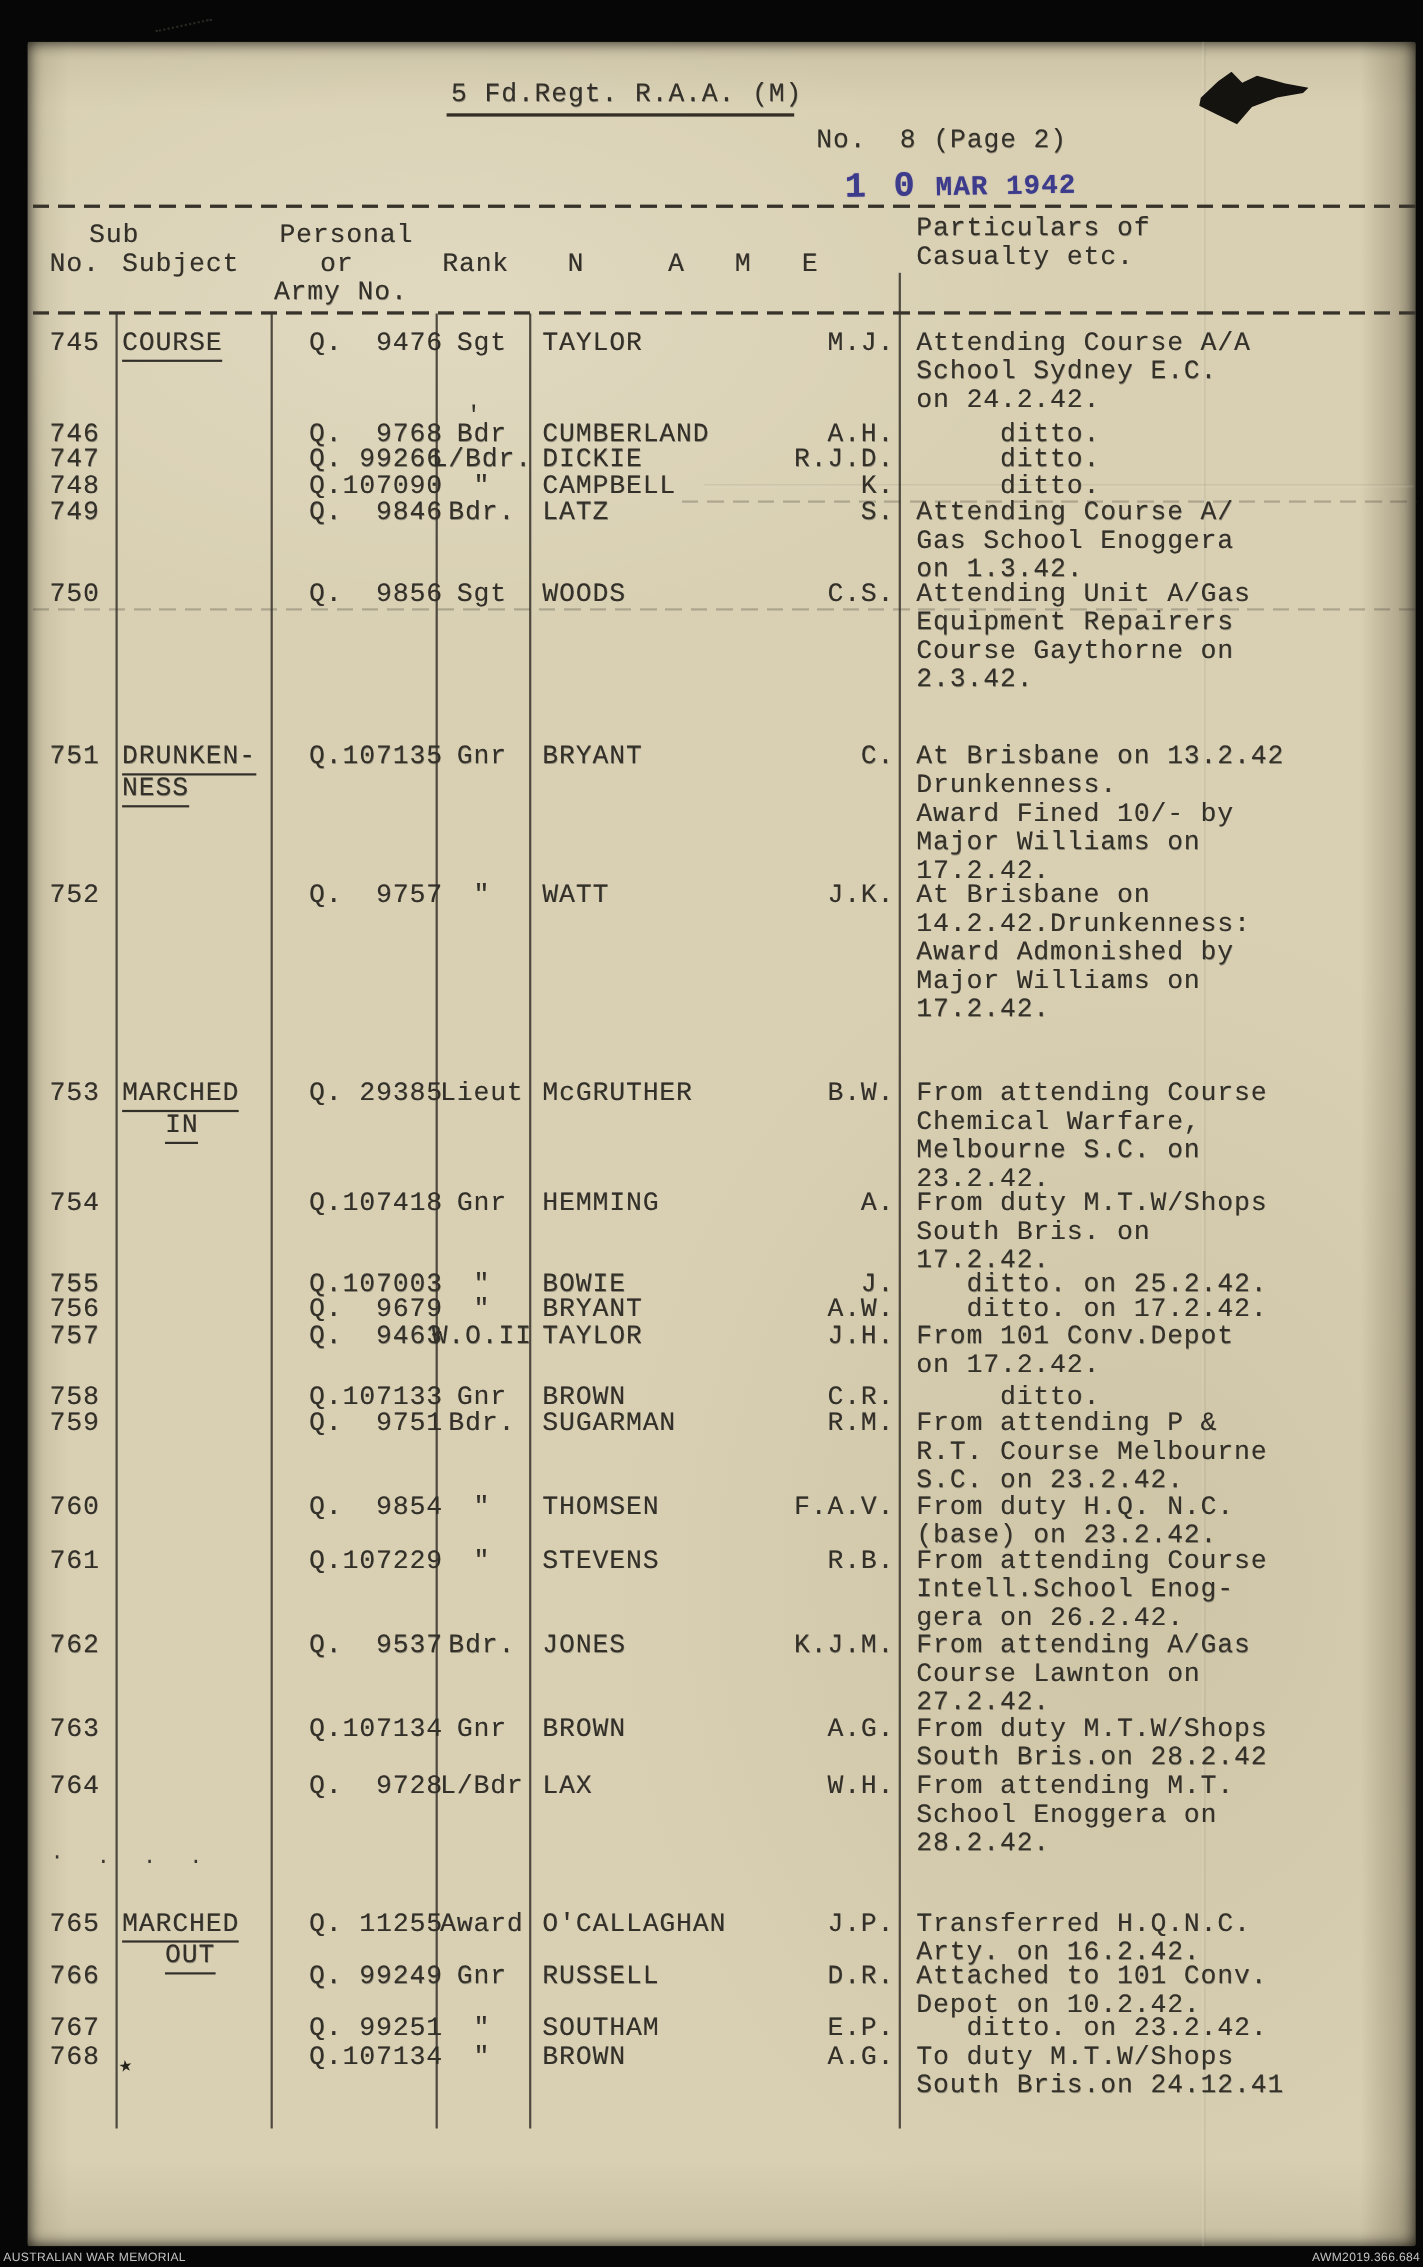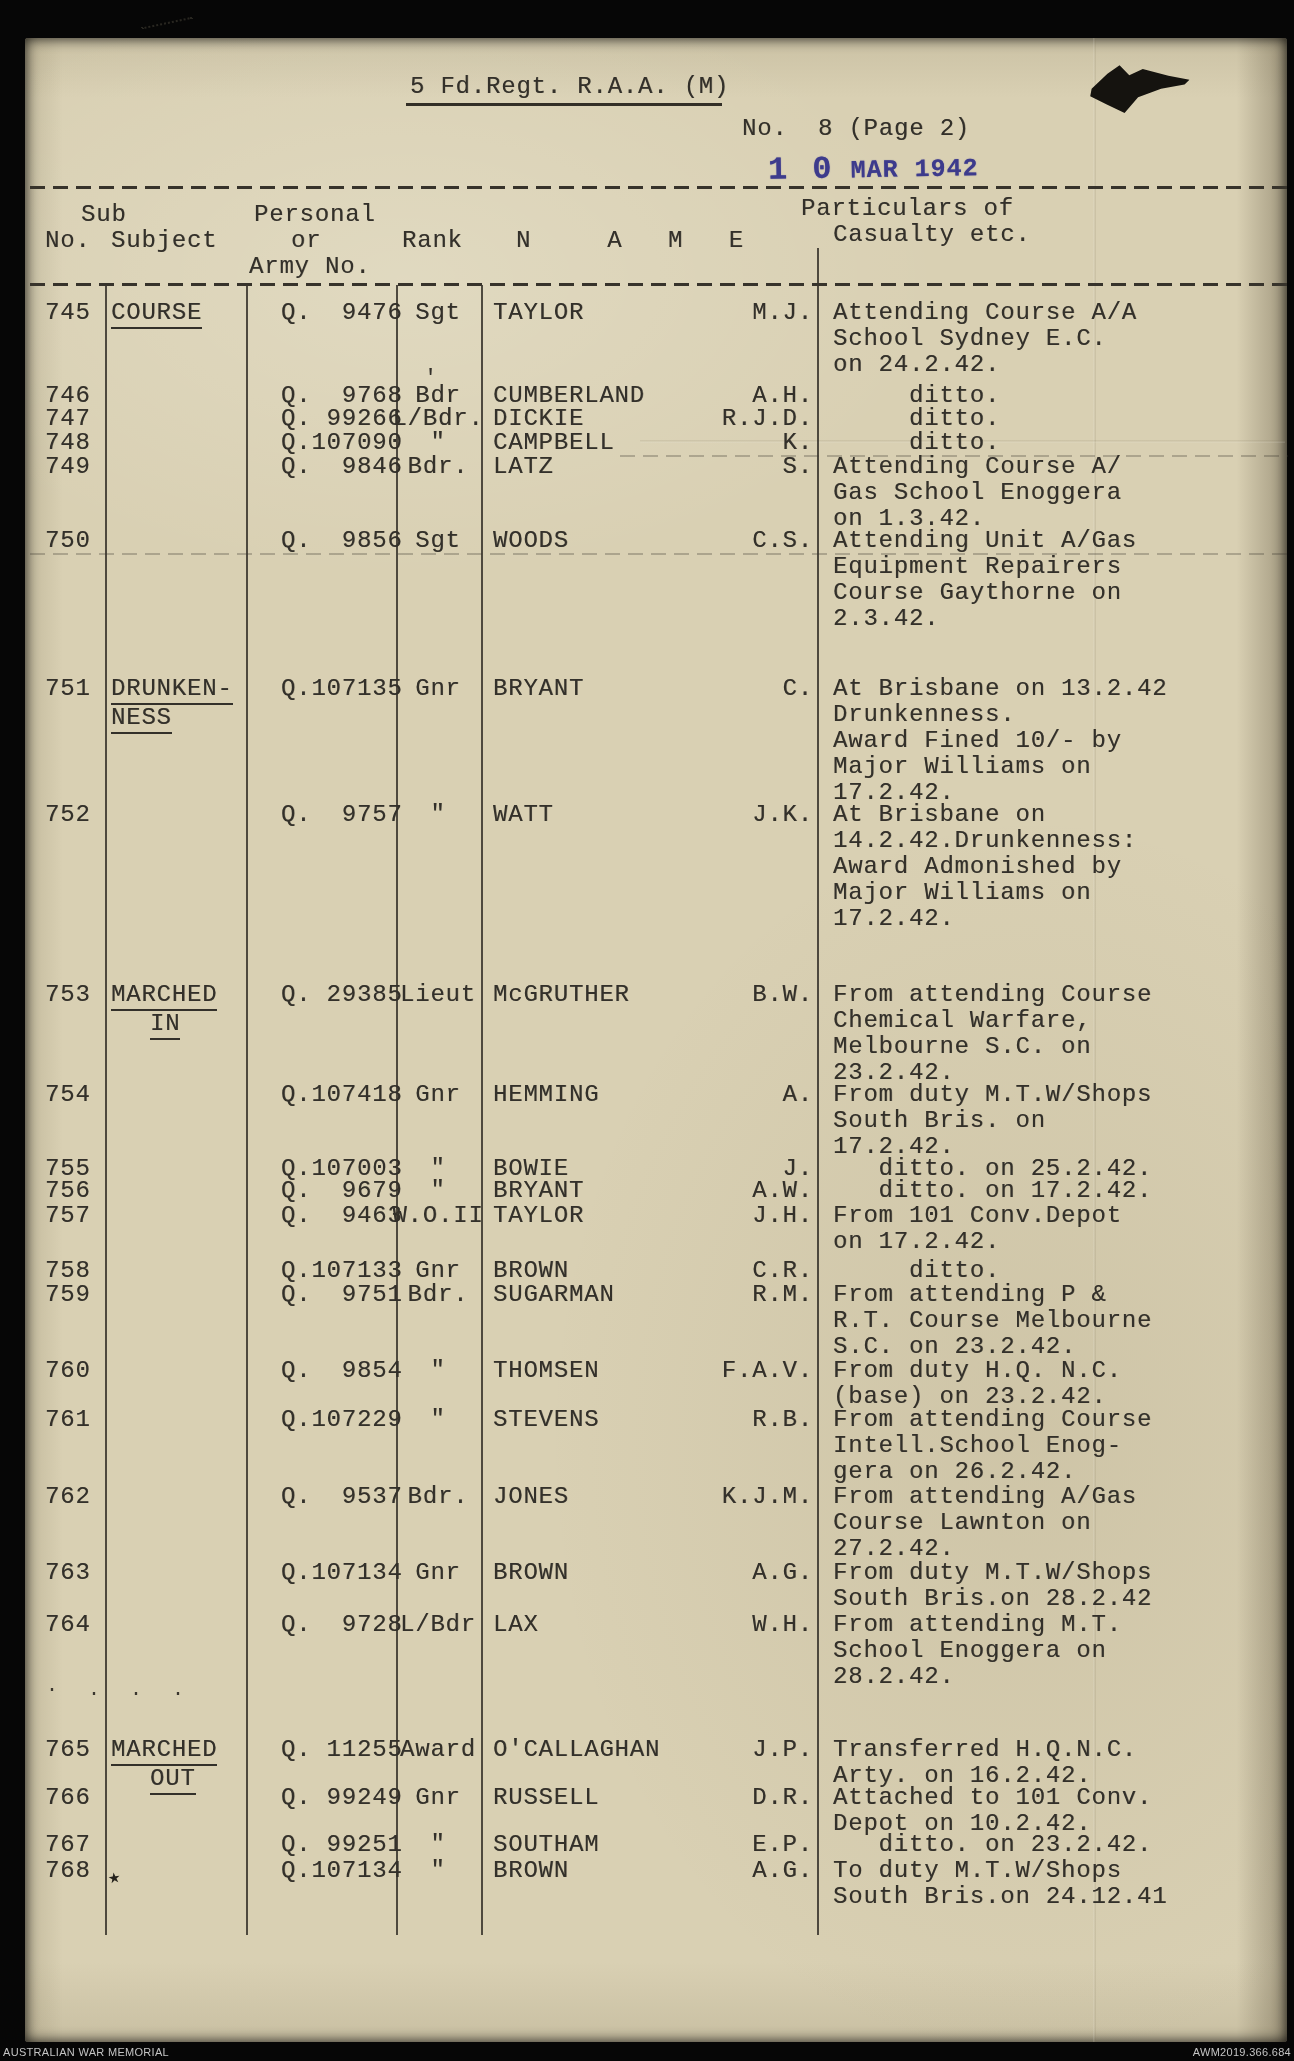--- a/index.html
+++ b/index.html
@@ -83,21 +83,21 @@
   <div class="dash-h ghost" style="left:30px;top:553px;width:1258px;"></div>
 
   <div class="tw" style="left:45px;top:202px;margin-left:36px;">Sub</div>
   <div class="tw" style="left:45px;top:228px;">No.</div>
   <div class="tw" style="left:111px;top:228px;">Subject</div>
   <div class="tw" style="left:243px;top:202px;margin-left:11px;">Personal</div>
   <div class="tw" style="left:291px;top:228px;">or</div>
   <div class="tw" style="left:249px;top:254px;">Army No.</div>
   <div class="tw" style="left:402px;top:228px;">Rank</div>
   <div class="tw" style="left:516px;top:228px;">N     A   M   E</div>
-  <div class="tw" style="left:801px;top:196px;">Particulars of</div>
+  <div class="tw" style="left:833px;top:196px;">Particulars of</div>
   <div class="tw" style="left:833px;top:222px;">Casualty etc.</div>
 
   <div class="rule-v" style="left:105px;top:285px;height:1650px;"></div>
   <div class="rule-v" style="left:246px;top:285px;height:1650px;"></div>
   <div class="rule-v" style="left:396px;top:285px;height:1650px;"></div>
   <div class="rule-v" style="left:481px;top:285px;height:1650px;"></div>
   <div class="rule-v" style="left:817px;top:248px;height:1687px;"></div>
 
   <div id="table-rows">
       <div class="row" style="top: 300px;">

